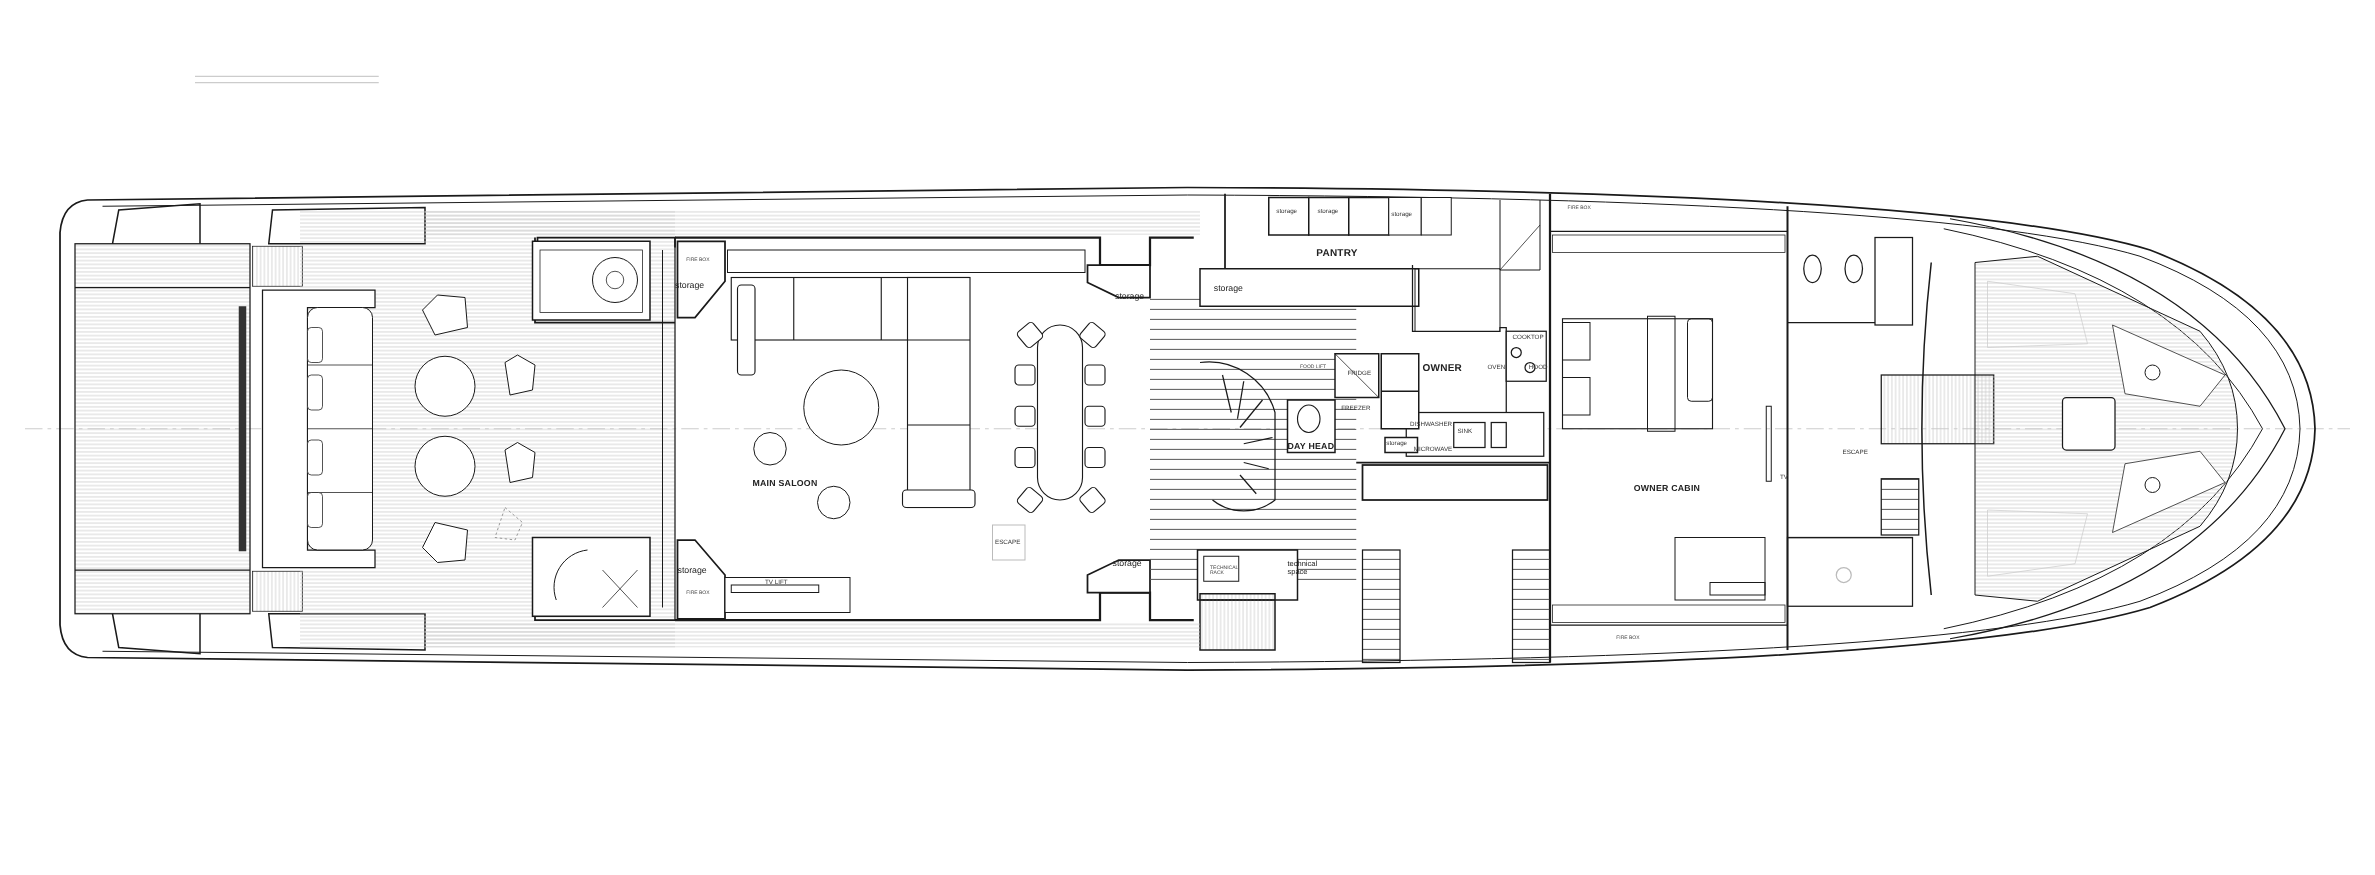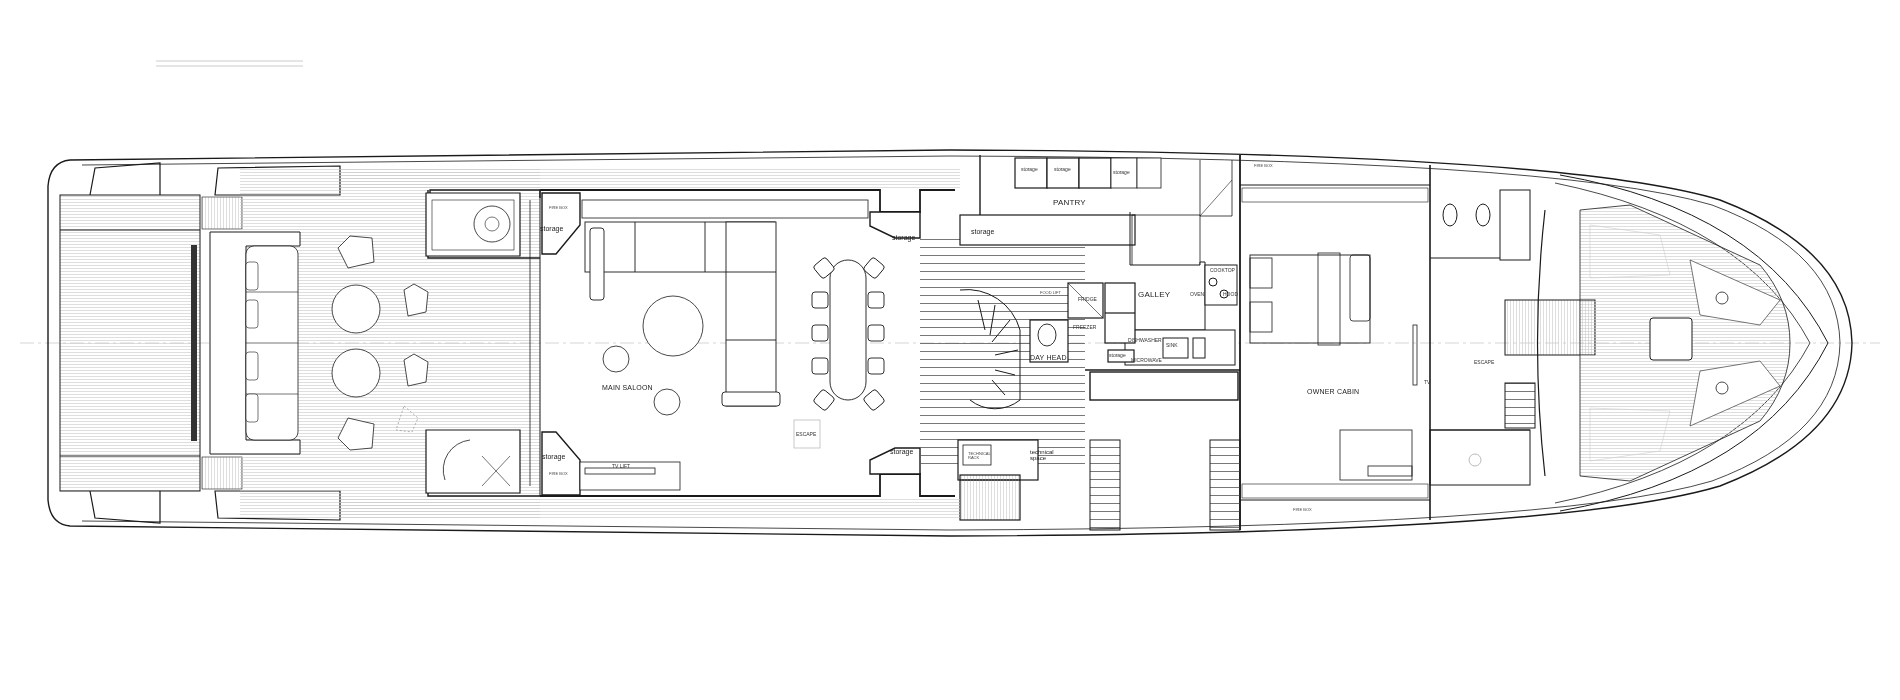--- a/index.html
+++ b/index.html
@@ -1,19 +1,19 @@
 <!DOCTYPE html>
 <html><head>
 <meta charset="utf-8">
 <style>
   html, body { margin:0; padding:0; background:#ffffff; }
   body { width:1900px; height:700px; position:relative; overflow:hidden; font-family:"Liberation Sans", sans-serif; }
   #plan { position:absolute; left:0; top:0; width:1900px; height:700px; }
   .lbl { position:absolute; font-family:"Liberation Sans", sans-serif; color:#222; white-space:nowrap; line-height:1; }
-  .lbl.room { font-size:8px; letter-spacing:0.2px; }
+  .lbl.room { font-size:8px; letter-spacing:0.2px;font-weight:bold; }
   .lbl.small { font-size:5px; color:#333; }
   .lbl.tiny { font-size:4px; color:#444; }
   .lbl.store { font-size:7px; }
 </style>
 </head>
 <body>
 
 <svg id="plan" viewBox="0 0 1900 700" xmlns="http://www.w3.org/2000/svg">
   <defs>
     <pattern id="teak" width="6" height="3" patternUnits="userSpaceOnUse">
@@ -255,21 +255,21 @@
   </g>
 
   <g>
     <rect x="340" y="168" width="620" height="20" fill="url(#teak)"></rect>
     <rect x="340" y="498" width="620" height="20" fill="url(#teak)"></rect>
   </g>
 </svg>
 
 <div class="lbl room" style="left:602px;top:384px;font-size:7px;">MAIN SALOON</div>
 <div class="lbl room" style="left:1053px;top:199px;">PANTRY</div>
-<div class="lbl room" style="left:1138px;top:291px;">GALLEY</div>
+<div class="lbl room" style="left:1138px;top:291px;">OWNER</div>
 <div class="lbl room" style="left:1030px;top:354px;font-size:7px;">DAY HEAD</div>
 <div class="lbl room" style="left:1307px;top:388px;font-size:7px;">OWNER CABIN</div>
 <div class="lbl store" style="left:1030px;top:449px;font-size:6px;width:30px;white-space:normal;">technical space</div>
 <div class="lbl tiny" style="left:968px;top:452px;width:22px;white-space:normal;">TECHNICAL RACK</div>
 
 <div class="lbl store" style="left:540px;top:225px;">storage</div>
 <div class="lbl store" style="left:542px;top:453px;">storage</div>
 <div class="lbl store" style="left:892px;top:234px;">storage</div>
 <div class="lbl store" style="left:890px;top:448px;">storage</div>
 <div class="lbl store" style="left:971px;top:228px;">storage</div>

